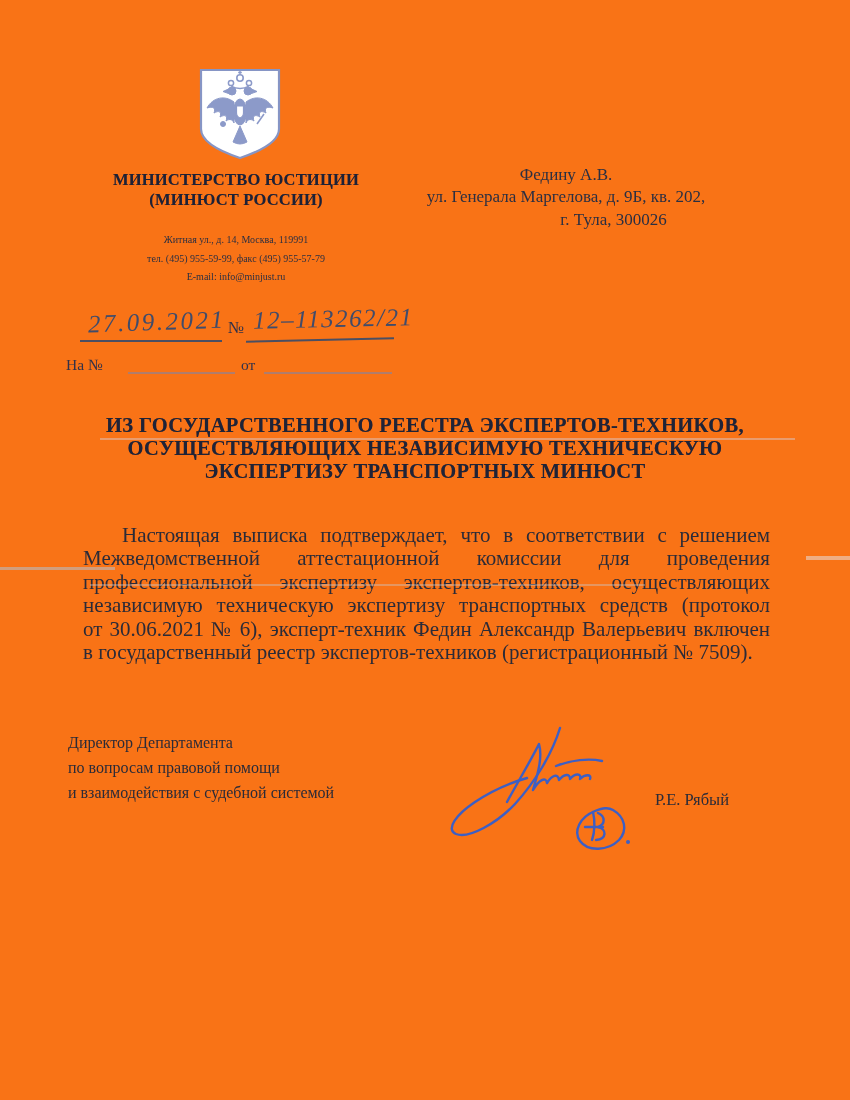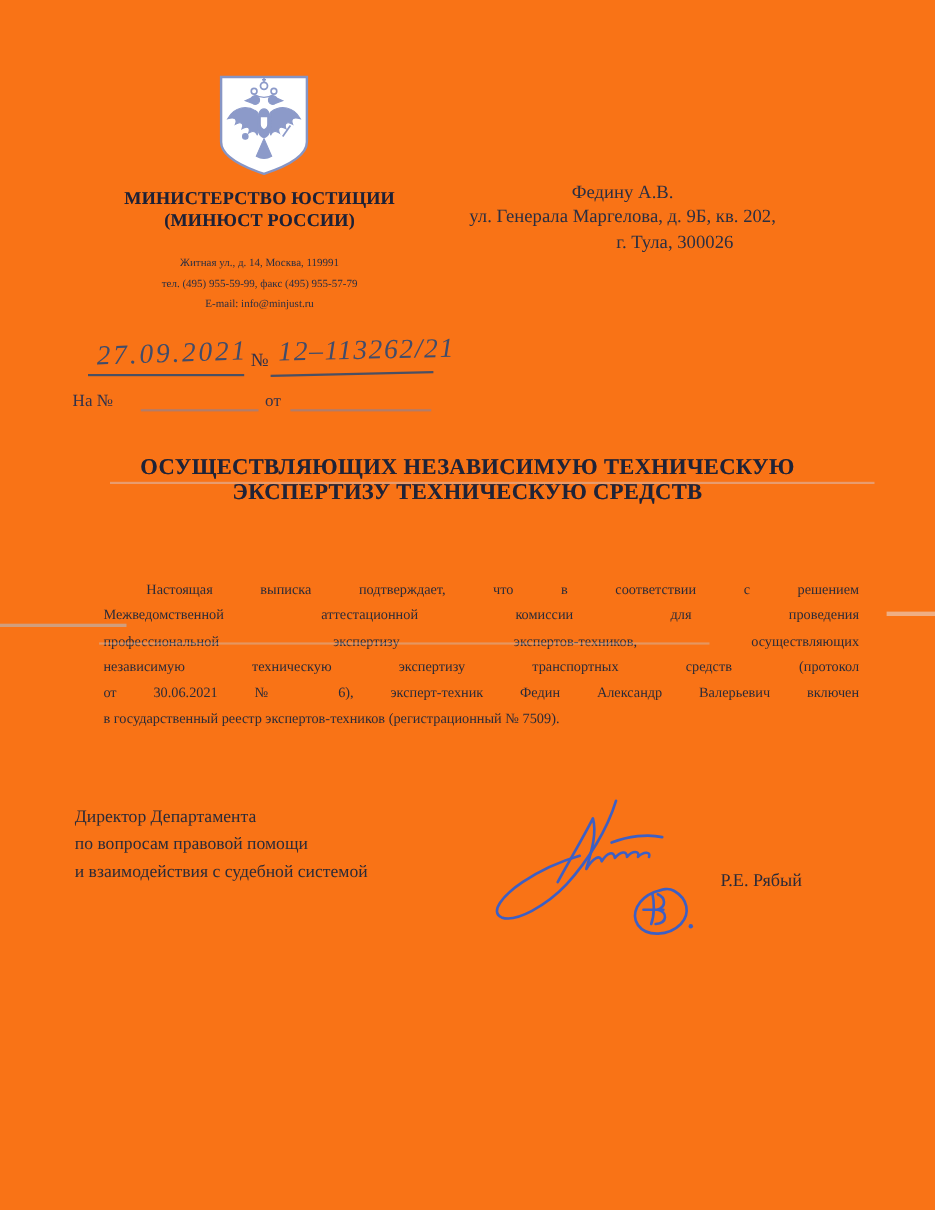--- a/index.html
+++ b/index.html
@@ -68,21 +68,21 @@
     left: 0; top: 414px; width: 850px;
     text-align: center; font-weight: bold;
     font-size: 20.5px; line-height: 23px;
     color: #1f2337; letter-spacing: 0.3px;
     text-shadow: 0 0 0.6px rgba(25,25,55,0.5);
   }
 
   
   .body-text {
     left: 83px; top: 524px; width: 687px;
-    font-size: 13px; line-height: 23.4px; color: #2b2b38; margin-left: 11px;
+    font-size: 21px; line-height: 23.4px; color: #2b2b38;
   }
   .body-text .jline { text-align: justify; text-align-last: justify; }
   .body-text .jline.first { padding-left: 39px; }
   .body-text .jline.last { text-align-last: left; }
 
   
   .signoff {
     left: 68px; top: 730px;
     font-size: 16px; line-height: 25px; color: #2b2b38;
   }
@@ -144,22 +144,23 @@
   <div class="abs hand hw-number">12–113262/21</div>
   <div class="abs uline ul-date"></div>
   <div class="abs uline ul-number"></div>
 
   <div class="abs reply-label na-label">На №</div>
   <div class="abs formline fl-1"></div>
   <div class="abs reply-label ot-label">от</div>
   <div class="abs formline fl-2"></div>
 
   <div class="abs title">
+    <div>ИЗ ГОСУДАРСТВЕННОГО РЕЕСТРА ЭКСПЕРТОВ-ТЕХНИКОВ,</div>
     <div>ОСУЩЕСТВЛЯЮЩИХ НЕЗАВИСИМУЮ ТЕХНИЧЕСКУЮ</div>
-    <div>ЭКСПЕРТИЗУ ТЕХНИЧЕСКУЮ СРЕДСТВ</div>
+    <div>ЭКСПЕРТИЗУ ТРАНСПОРТНЫХ МИНЮСТ</div>
   </div>
 
   <div class="abs body-text">
     <div class="jline first">Настоящая выписка подтверждает, что в соответствии с решением</div>
     <div class="jline">Межведомственной аттестационной комиссии для проведения</div>
     <div class="jline">профессиональной экспертизу экспертов-техников, осуществляющих</div>
     <div class="jline">независимую техническую экспертизу транспортных средств (протокол</div>
     <div class="jline">от 30.06.2021 № 6), эксперт-техник Федин Александр Валерьевич включен</div>
     <div class="jline last">в государственный реестр экспертов-техников (регистрационный № 7509).</div>
   </div>

